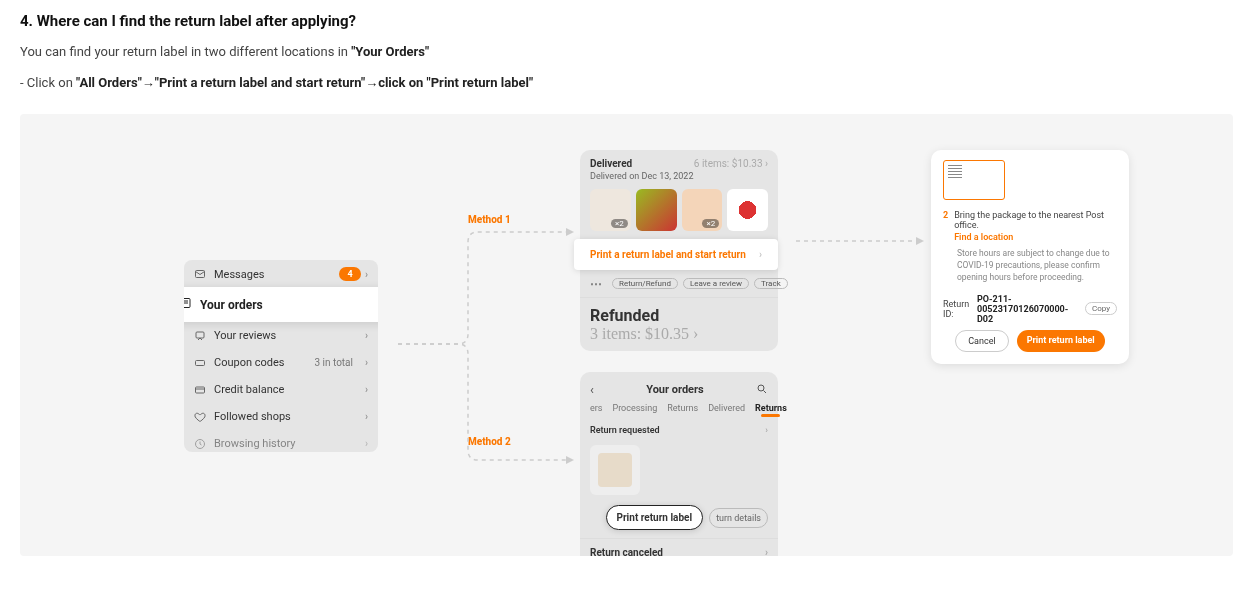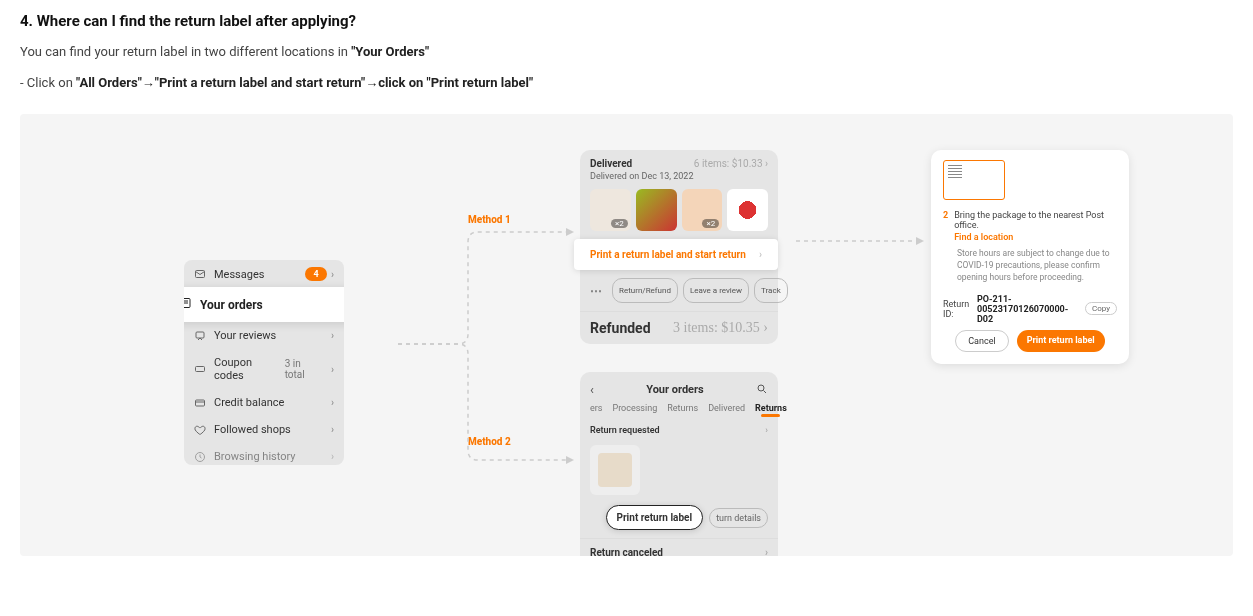--- a/index.html
+++ b/index.html
@@ -38,21 +38,21 @@
     height: 442px;
     margin-top: 24px;
     position: relative;
     overflow: hidden;
   }
   
   .panel1 {
     position: absolute;
     left: 164px;
     top: 146px;
-    width: 160px;
+    width: 194px;
     background: #e5e5e5;
     border-radius: 8px;
     overflow: hidden;
   }
   .p1-row {
     display: flex;
     align-items: center;
     gap: 8px;
     padding: 7px 10px;
     font-size: 11px;
@@ -192,33 +192,34 @@
   .p2-banner .chev { margin-left:auto; color:#bbb; font-weight:400; }
   .p2-actions {
     display:flex;
     gap:5px;
     padding:8px 10px;
     align-items:center;
   }
   .pill {
     border:1px solid #bbb;
     border-radius:10px;
-    padding:7px 6px;
+    padding:0 6px;
     font-size:8px;
     color:#555;
     white-space:nowrap;
   }
   .dots { color:#777; font-size:12px; font-weight:800; line-height:4px;}
   .p2-footer {
     display:flex;
     justify-content:space-between;
     padding:8px 10px;
-    font-size:14px;
+    font-size:16px;
     font-weight:700;
     border-top:1px solid #ddd;
+    flex-direction:column;
   }
 
   
   .panel3 {
     position:absolute;
     left:560px;
     top:258px;
     width:198px;
     background:#e5e5e5;
     border-radius:10px;

